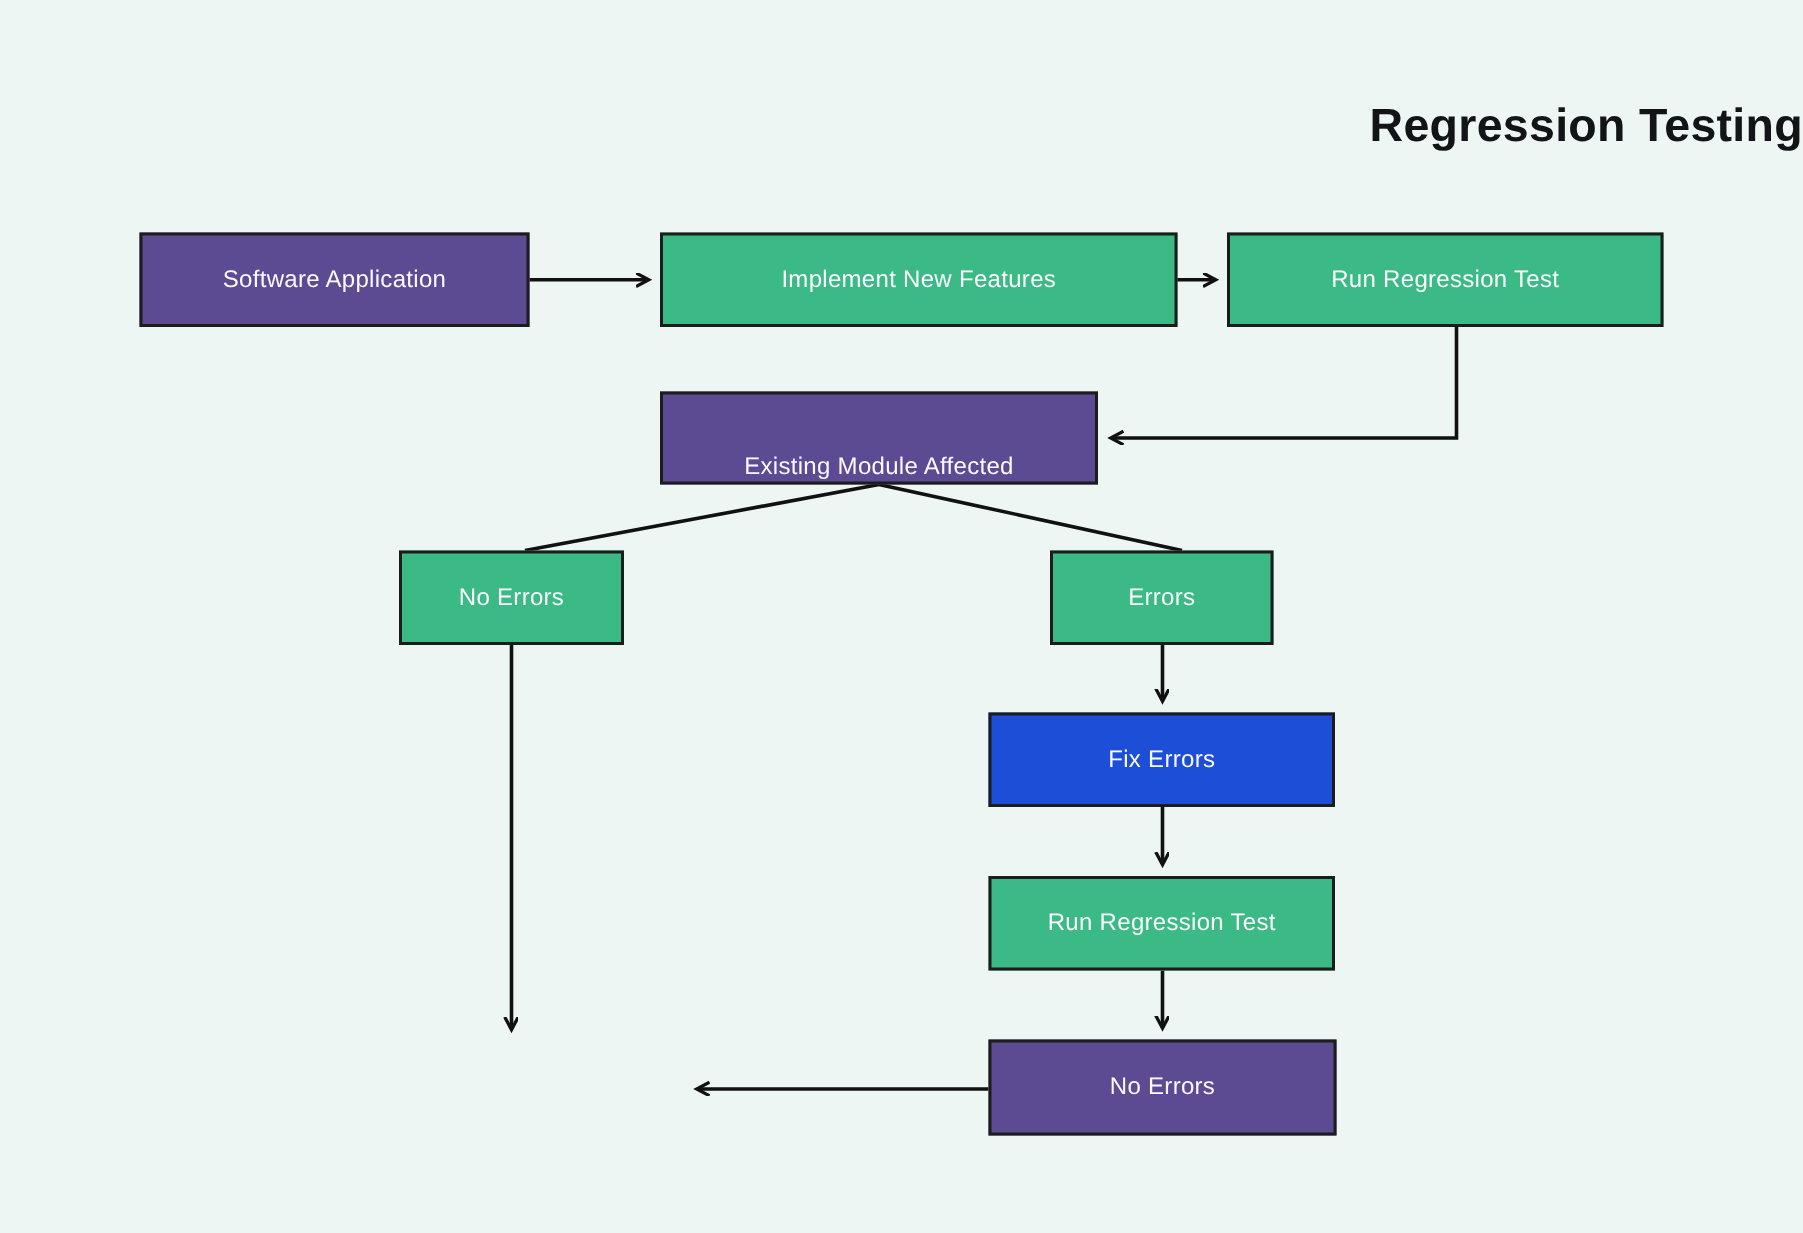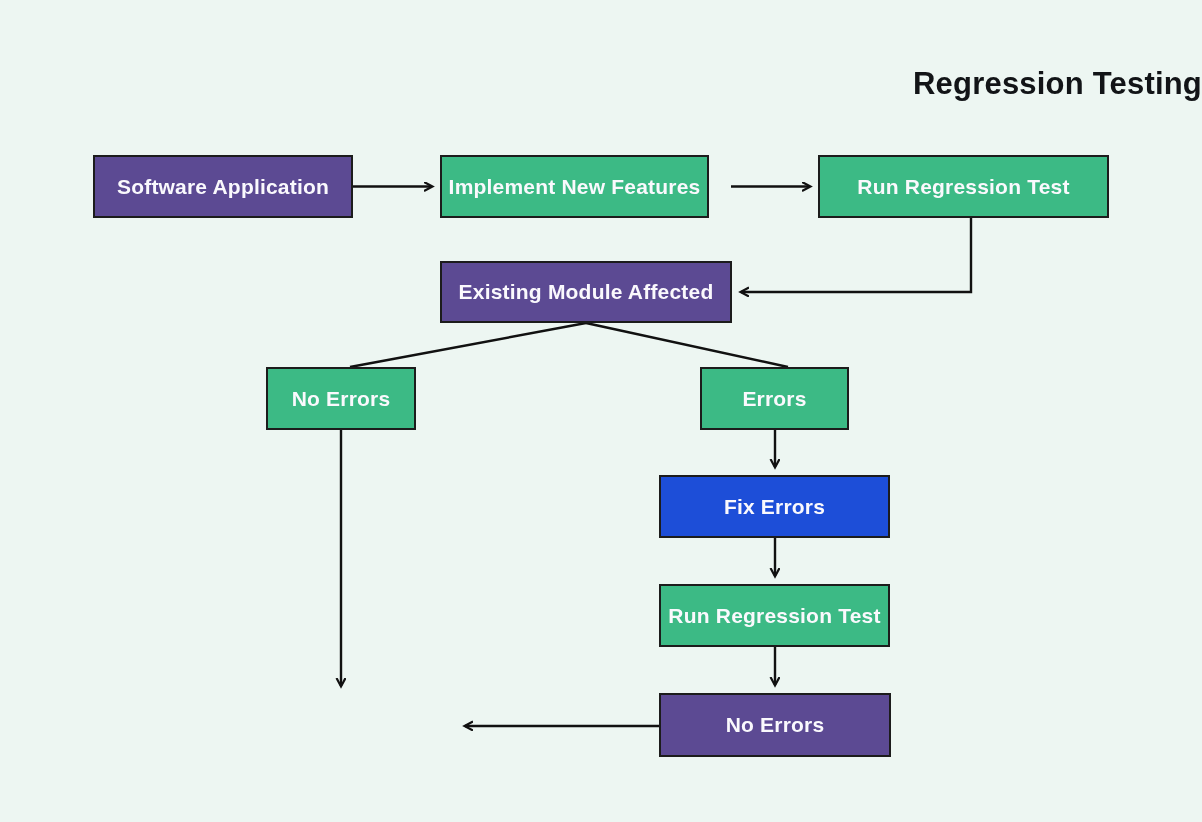--- a/index.html
+++ b/index.html
@@ -47,30 +47,30 @@
     stroke-width:2.2;
     fill:none;
   }
   .node{
     position:absolute;
     display:flex;
     align-items:center;
     justify-content:center;
     border:2px solid var(--border);
     color:var(--node_text);
-    font-size:21px;
-    font-weight:700;
+    font-size:16px;
+    font-weight:400;
     text-align:center;
     letter-spacing:.2px;
   }
   
   .n0{left:93px;  top:155px; width:260px; height:63px;}
-  .n1{left:440px; top:155px; width:269px; height:63px;}
+  .n1{left:440px; top:155px; width:345px; height:63px;}
   .n2{left:818px; top:155px; width:291px; height:63px;}
-  .n3{left:440px; top:261px; width:292px; height:62px;}
+  .n3{left:440px; top:261px; width:292px; height:62px;align-items:flex-end;}
   .n4{left:266px; top:367px; width:150px; height:63px;}
   .n5{left:700px; top:367px; width:149px; height:63px;}
   .n6{left:659px; top:475px; width:231px; height:63px;}
   .n7{left:659px; top:584px; width:231px; height:63px;}
   .n8{left:659px; top:693px; width:232px; height:64px;}
   .n9{left:225px; top:694px; width:232px; height:63px;}
 </style>
 </head>
 <body>
 

